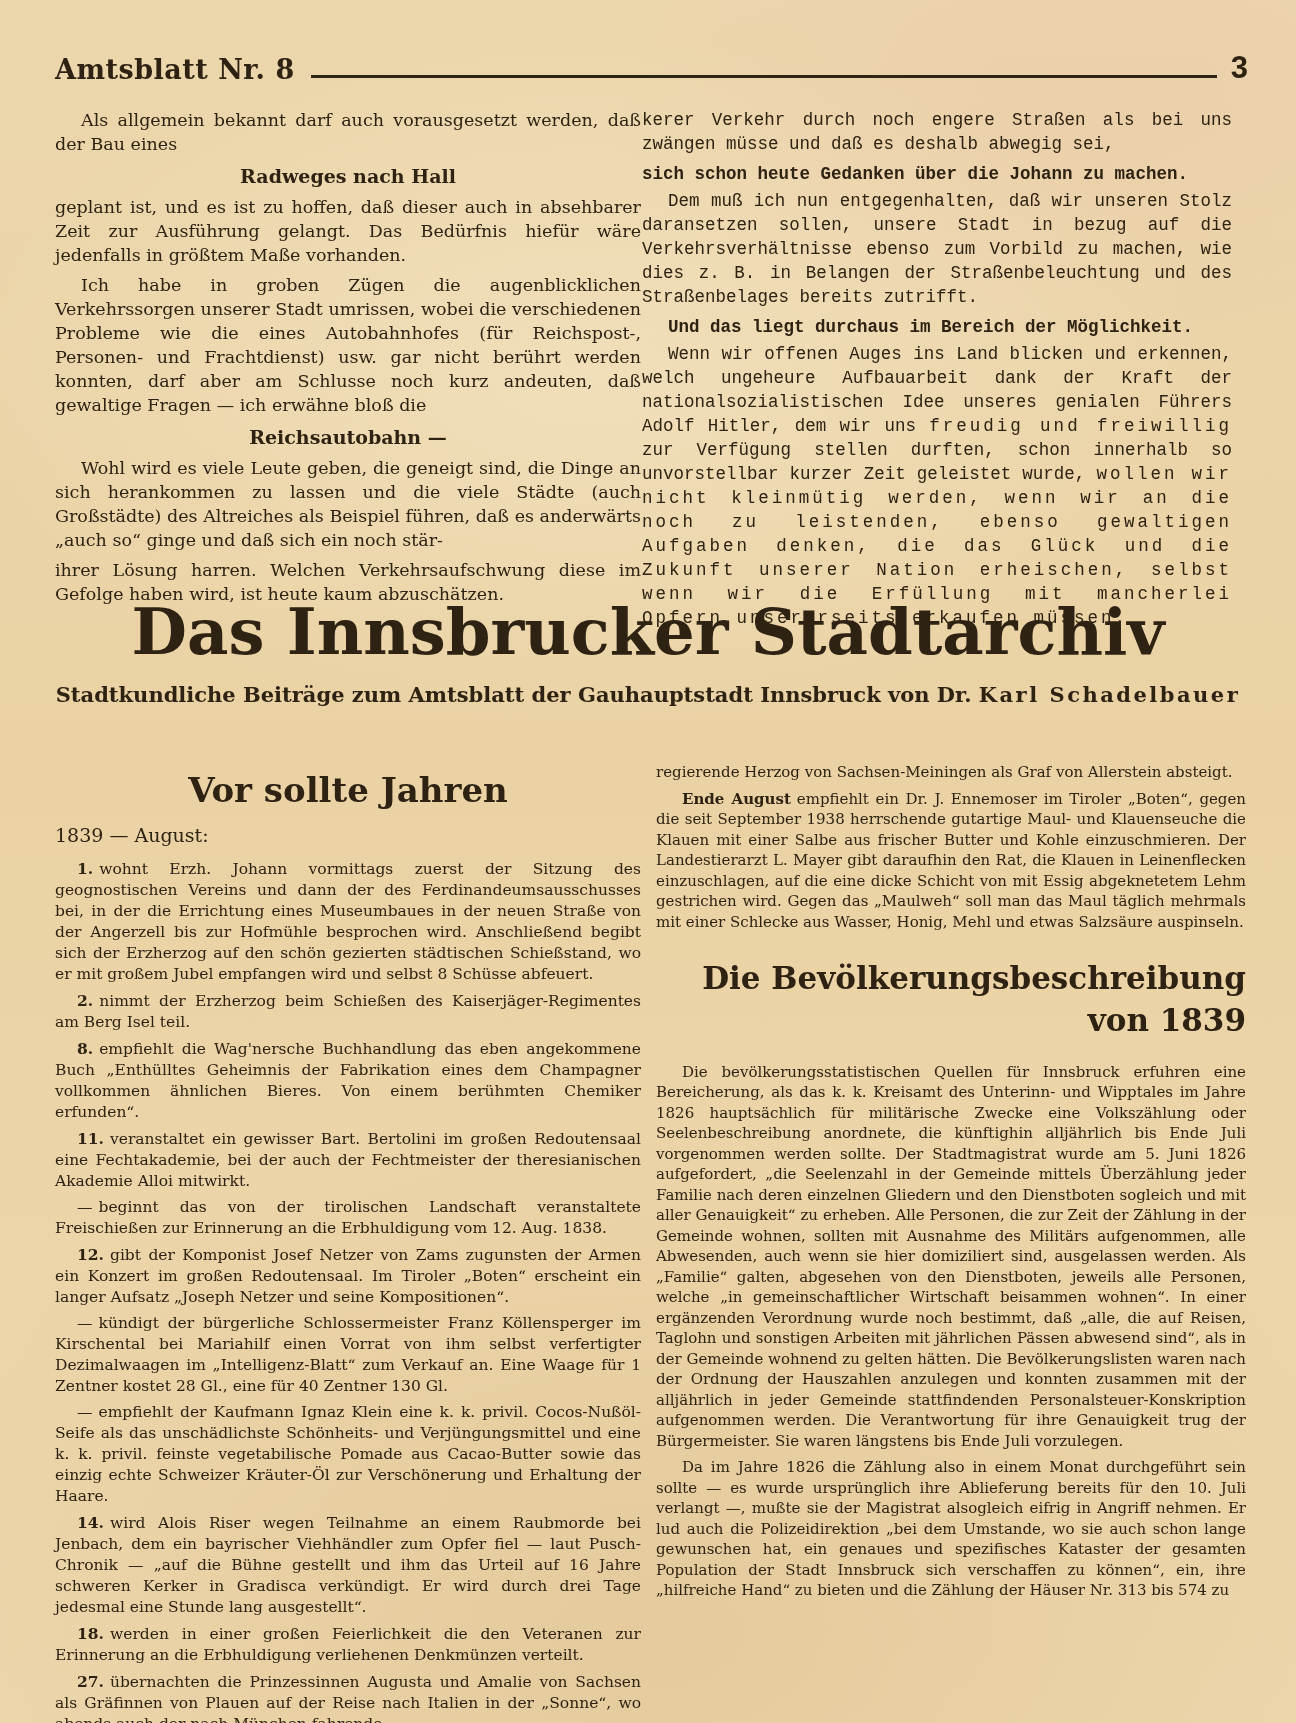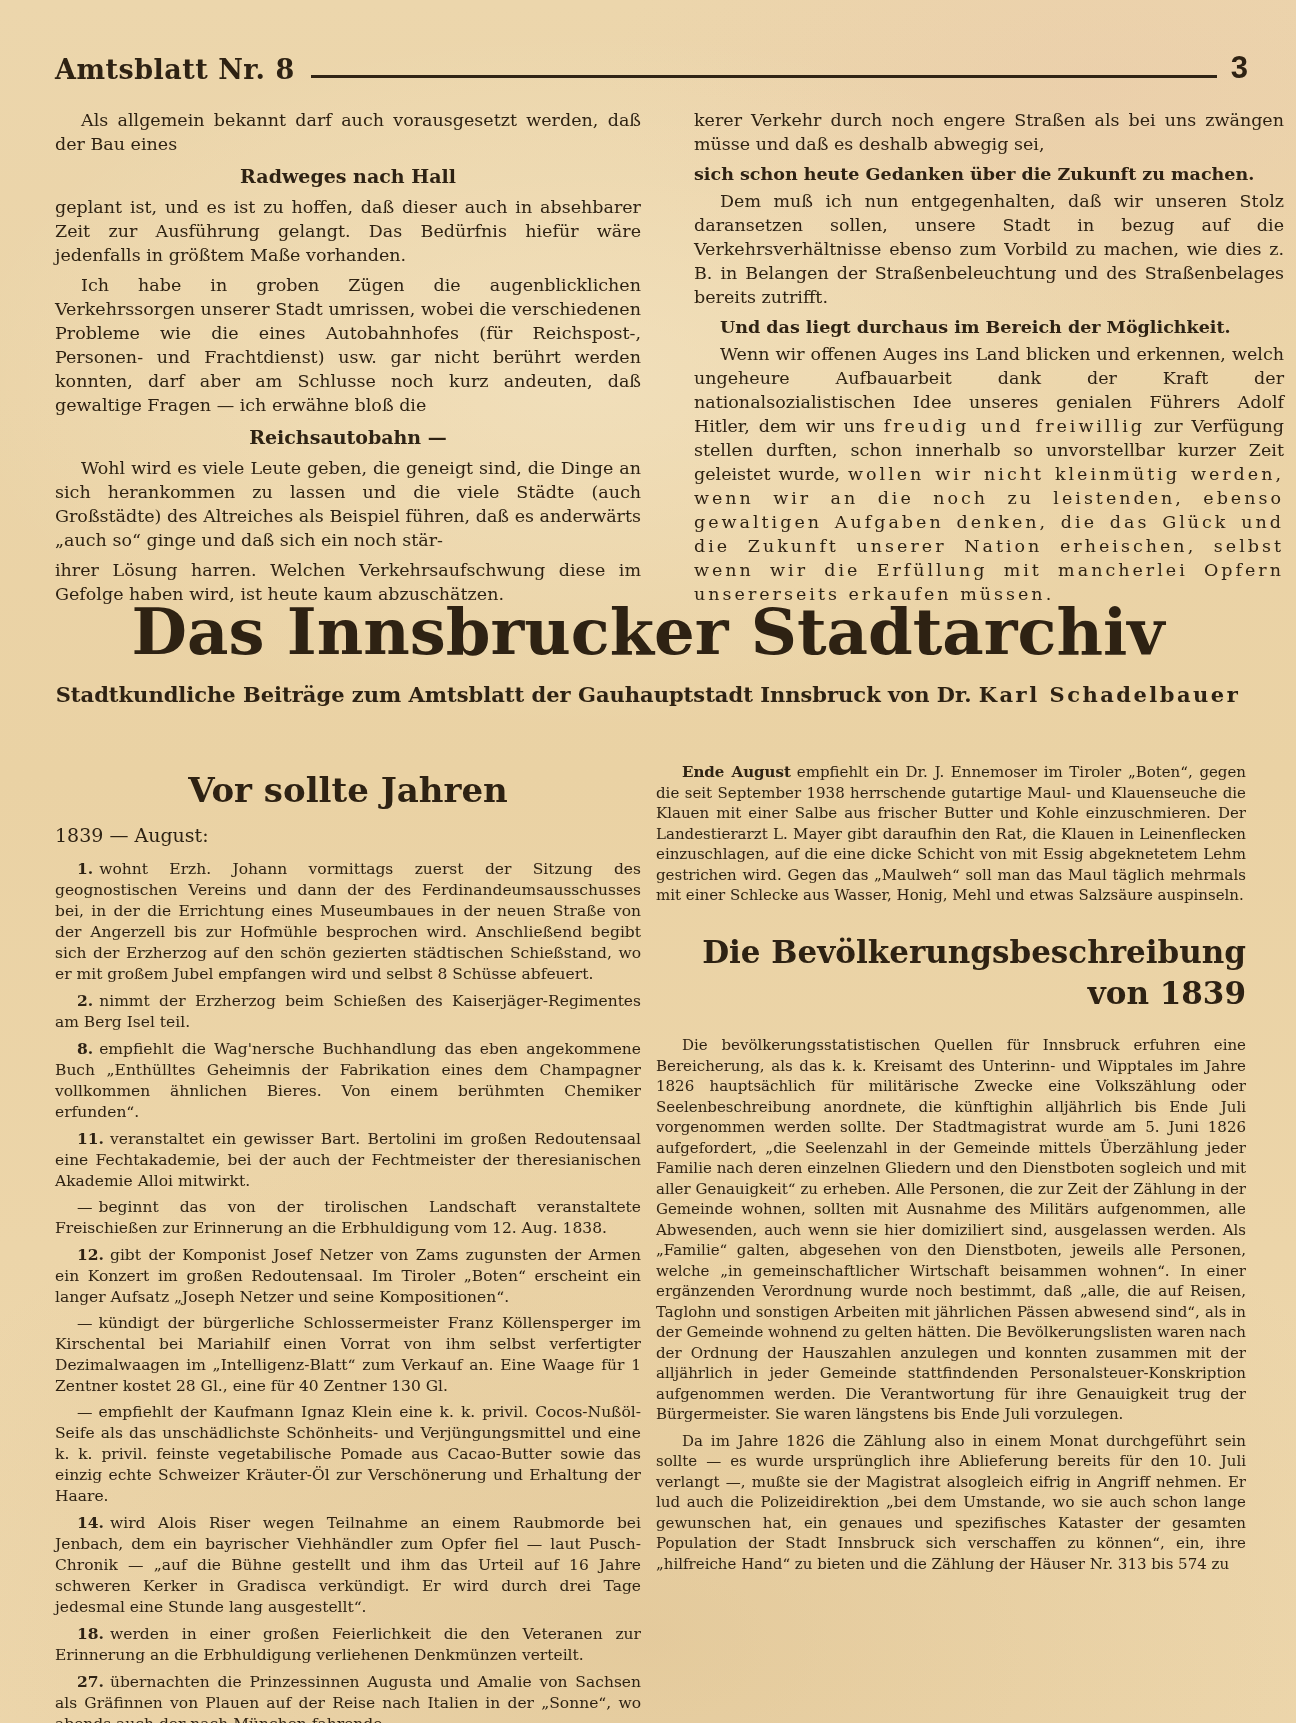--- a/index.html
+++ b/index.html
@@ -23,21 +23,21 @@
   .pagenum{font-family:"Liberation Sans","DejaVu Sans",sans-serif;font-size:31px;font-weight:bold;line-height:1;}
   
   .p{margin:0 0 6px;text-align:justify;}
   .ind{text-indent:26px;}
   .lead{font-weight:bold;padding-right:6px;}
   .lead.dash{font-weight:normal;}
   .sperr{letter-spacing:3px;}
   
   .tl,.tr{position:absolute;top:108px;width:586px;font-size:17.5px;line-height:24px;}
   .tl{left:55px;}
-  .tr{left:694px;width:590px;}
+  .tr{left:642px;width:590px;font-family:Liberation Mono, monospace;}
   .subhead{font-weight:bold;text-align:center;font-size:19px;margin:8px 0 7px;}
   .boldp{font-weight:bold;margin:1px 0 3px;text-align:justify;}
   
   .titleblock{position:absolute;left:0;top:598px;width:100%;text-align:center;}
   .main-title{margin:0;font-size:64px;font-weight:bold;letter-spacing:0px;line-height:1.05;}
   .subtitle{margin:17px 0 0;font-size:21px;font-weight:bold;}
   .subtitle .sperr{letter-spacing:2.5px;}
   
   .bl,.br{position:absolute;width:586px;}
   .bl{left:55px;top:772px;font-size:15.5px;line-height:21px;}
@@ -64,21 +64,21 @@
     <p class="subhead">Radweges nach Hall</p>
     <p class="p">geplant ist, und es ist zu hoffen, daß dieser auch in absehbarer Zeit zur Ausführung gelangt. Das Bedürfnis hiefür wäre jedenfalls in größtem Maße vorhanden.</p>
     <p class="p ind">Ich habe in groben Zügen die augenblicklichen Verkehrssorgen unserer Stadt umrissen, wobei die verschiedenen Probleme wie die eines Autobahnhofes (für Reichspost-, Personen- und Frachtdienst) usw. gar nicht berührt werden konnten, darf aber am Schlusse noch kurz andeuten, daß gewaltige Fragen — ich erwähne bloß die</p>
     <p class="subhead">Reichsautobahn —</p>
     <p class="p ind">Wohl wird es viele Leute geben, die geneigt sind, die Dinge an sich herankommen zu lassen und die viele Städte (auch Großstädte) des Altreiches als Beispiel führen, daß es anderwärts „auch so“ ginge und daß sich ein noch stär-</p>
     <p class="p">ihrer Lösung harren. Welchen Verkehrsaufschwung diese im Gefolge haben wird, ist heute kaum abzuschätzen.</p>
   </section>
 
   <section class="tr">
     <p class="p">kerer Verkehr durch noch engere Straßen als bei uns zwängen müsse und daß es deshalb abwegig sei,</p>
-    <p class="boldp">sich schon heute Gedanken über die Zukunft zu machen.</p>
+    <p class="boldp">sich schon heute Gedanken über die Johann zu machen.</p>
     <p class="p ind">Dem muß ich nun entgegenhalten, daß wir unseren Stolz daransetzen sollen, unsere Stadt in bezug auf die Verkehrsverhältnisse ebenso zum Vorbild zu machen, wie dies z. B. in Belangen der Straßenbeleuchtung und des Straßenbelages bereits zutrifft.</p>
     <p class="boldp ind">Und das liegt durchaus im Bereich der Möglichkeit.</p>
     <p class="p ind"><span>Wenn wir offenen Auges ins Land blicken und erkennen, welch ungeheure Aufbauarbeit dank der Kraft der nationalsozialistischen Idee unseres genialen Führers Adolf Hitler, dem wir uns </span><span class="sperr">freudig und freiwillig</span><span> zur Verfügung stellen durften, schon innerhalb so unvorstellbar kurzer Zeit geleistet wurde, </span><span class="sperr">wollen wir nicht kleinmütig werden, wenn wir an die noch zu leistenden, ebenso gewaltigen Aufgaben denken, die das Glück und die Zukunft unserer Nation erheischen, selbst wenn wir die Erfüllung mit mancherlei Opfern unsererseits erkaufen müssen.</span></p>
   </section>
 
   <section class="titleblock">
     <h1 class="main-title">Das Innsbrucker Stadtarchiv</h1>
     <p class="subtitle"><span>Stadtkundliche Beiträge zum Amtsblatt der Gauhauptstadt Innsbruck von Dr. </span><span class="sperr">Karl Schadelbauer</span></p>
   </section>
 
@@ -92,19 +92,20 @@
     <p class="entry"><span class="lead dash">—</span><span>beginnt das von der tirolischen Landschaft veranstaltete Freischießen zur Erinnerung an die Erbhuldigung vom 12. Aug. 1838.</span></p>
     <p class="entry"><span class="lead">12.</span><span>gibt der Komponist Josef Netzer von Zams zugunsten der Armen ein Konzert im großen Redoutensaal. Im Tiroler „Boten“ erscheint ein langer Aufsatz „Joseph Netzer und seine Kompositionen“.</span></p>
     <p class="entry"><span class="lead dash">—</span><span>kündigt der bürgerliche Schlossermeister Franz Köllensperger im Kirschental bei Mariahilf einen Vorrat von ihm selbst verfertigter Dezimalwaagen im „Intelligenz-Blatt“ zum Verkauf an. Eine Waage für 1 Zentner kostet 28 Gl., eine für 40 Zentner 130 Gl.</span></p>
     <p class="entry"><span class="lead dash">—</span><span>empfiehlt der Kaufmann Ignaz Klein eine k. k. privil. Cocos-Nußöl-Seife als das unschädlichste Schönheits- und Verjüngungsmittel und eine k. k. privil. feinste vegetabilische Pomade aus Cacao-Butter sowie das einzig echte Schweizer Kräuter-Öl zur Verschönerung und Erhaltung der Haare.</span></p>
     <p class="entry"><span class="lead">14.</span><span>wird Alois Riser wegen Teilnahme an einem Raubmorde bei Jenbach, dem ein bayrischer Viehhändler zum Opfer fiel — laut Pusch-Chronik — „auf die Bühne gestellt und ihm das Urteil auf 16 Jahre schweren Kerker in Gradisca verkündigt. Er wird durch drei Tage jedesmal eine Stunde lang ausgestellt“.</span></p>
     <p class="entry"><span class="lead">18.</span><span>werden in einer großen Feierlichkeit die den Veteranen zur Erinnerung an die Erbhuldigung verliehenen Denkmünzen verteilt.</span></p>
     <p class="entry"><span class="lead">27.</span><span>übernachten die Prinzessinnen Augusta und Amalie von Sachsen als Gräfinnen von Plauen auf der Reise nach Italien in der „Sonne“, wo abends auch der nach München fahrende</span></p>
   </section>
 
   <section class="br">
+    <p class="p">regierende Herzog von Sachsen-Meiningen als Graf von Allerstein absteigt.</p>
     <p class="p ind"><span class="lead">Ende August</span><span>empfiehlt ein Dr. J. Ennemoser im Tiroler „Boten“, gegen die seit September 1938 herrschende gutartige Maul- und Klauenseuche die Klauen mit einer Salbe aus frischer Butter und Kohle einzuschmieren. Der Landestierarzt L. Mayer gibt daraufhin den Rat, die Klauen in Leinenflecken einzuschlagen, auf die eine dicke Schicht von mit Essig abgeknetetem Lehm gestrichen wird. Gegen das „Maulweh“ soll man das Maul täglich mehrmals mit einer Schlecke aus Wasser, Honig, Mehl und etwas Salzsäure auspinseln.</span></p>
     <h2 class="sect2"><span>Die Bevölkerungsbeschreibung</span><br><span>von 1839</span></h2>
     <p class="p ind">Die bevölkerungsstatistischen Quellen für Innsbruck erfuhren eine Bereicherung, als das k. k. Kreisamt des Unterinn- und Wipptales im Jahre 1826 hauptsächlich für militärische Zwecke eine Volkszählung oder Seelenbeschreibung anordnete, die künftighin alljährlich bis Ende Juli vorgenommen werden sollte. Der Stadtmagistrat wurde am 5. Juni 1826 aufgefordert, „die Seelenzahl in der Gemeinde mittels Überzählung jeder Familie nach deren einzelnen Gliedern und den Dienstboten sogleich und mit aller Genauigkeit“ zu erheben. Alle Personen, die zur Zeit der Zählung in der Gemeinde wohnen, sollten mit Ausnahme des Militärs aufgenommen, alle Abwesenden, auch wenn sie hier domiziliert sind, ausgelassen werden. Als „Familie“ galten, abgesehen von den Dienstboten, jeweils alle Personen, welche „in gemeinschaftlicher Wirtschaft beisammen wohnen“. In einer ergänzenden Verordnung wurde noch bestimmt, daß „alle, die auf Reisen, Taglohn und sonstigen Arbeiten mit jährlichen Pässen abwesend sind“, als in der Gemeinde wohnend zu gelten hätten. Die Bevölkerungslisten waren nach der Ordnung der Hauszahlen anzulegen und konnten zusammen mit der alljährlich in jeder Gemeinde stattfindenden Personalsteuer-Konskription aufgenommen werden. Die Verantwortung für ihre Genauigkeit trug der Bürgermeister. Sie waren längstens bis Ende Juli vorzulegen.</p>
     <p class="p ind">Da im Jahre 1826 die Zählung also in einem Monat durchgeführt sein sollte — es wurde ursprünglich ihre Ablieferung bereits für den 10. Juli verlangt —, mußte sie der Magistrat alsogleich eifrig in Angriff nehmen. Er lud auch die Polizeidirektion „bei dem Umstande, wo sie auch schon lange gewunschen hat, ein genaues und spezifisches Kataster der gesamten Population der Stadt Innsbruck sich verschaffen zu können“, ein, ihre „hilfreiche Hand“ zu bieten und die Zählung der Häuser Nr. 313 bis 574 zu</p>
   </section>
 
 </div>
 
 </body></html>

